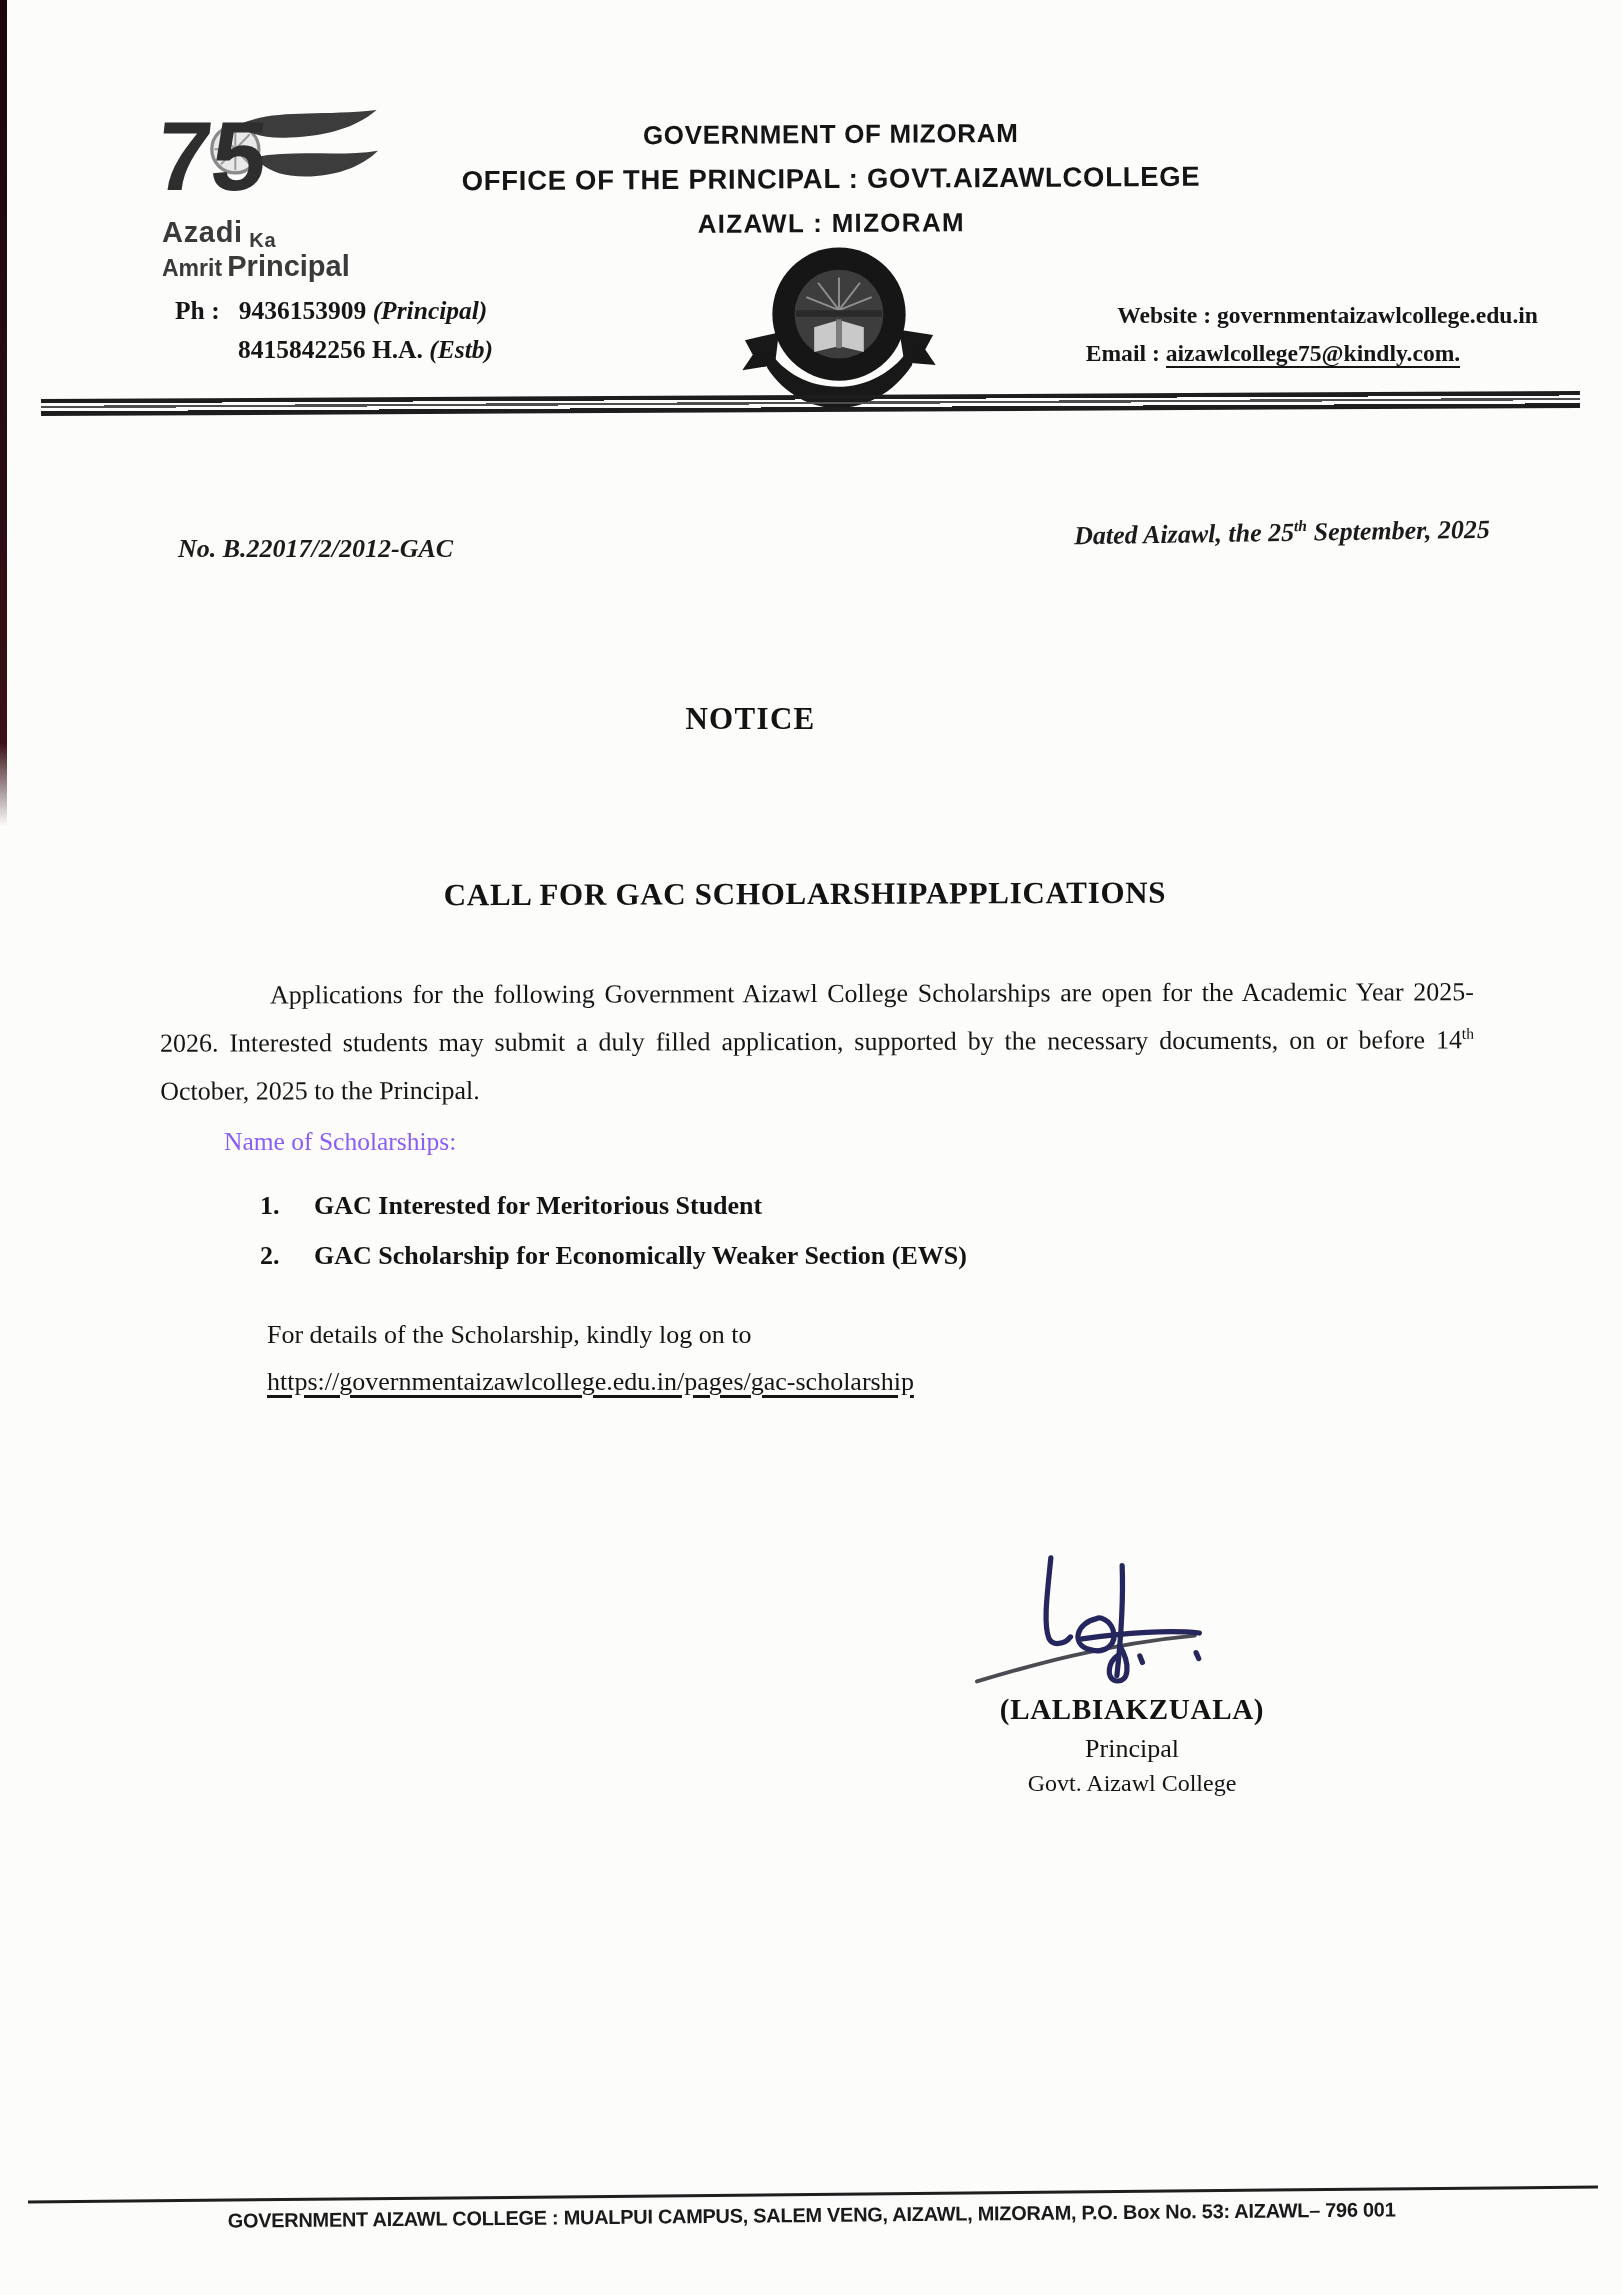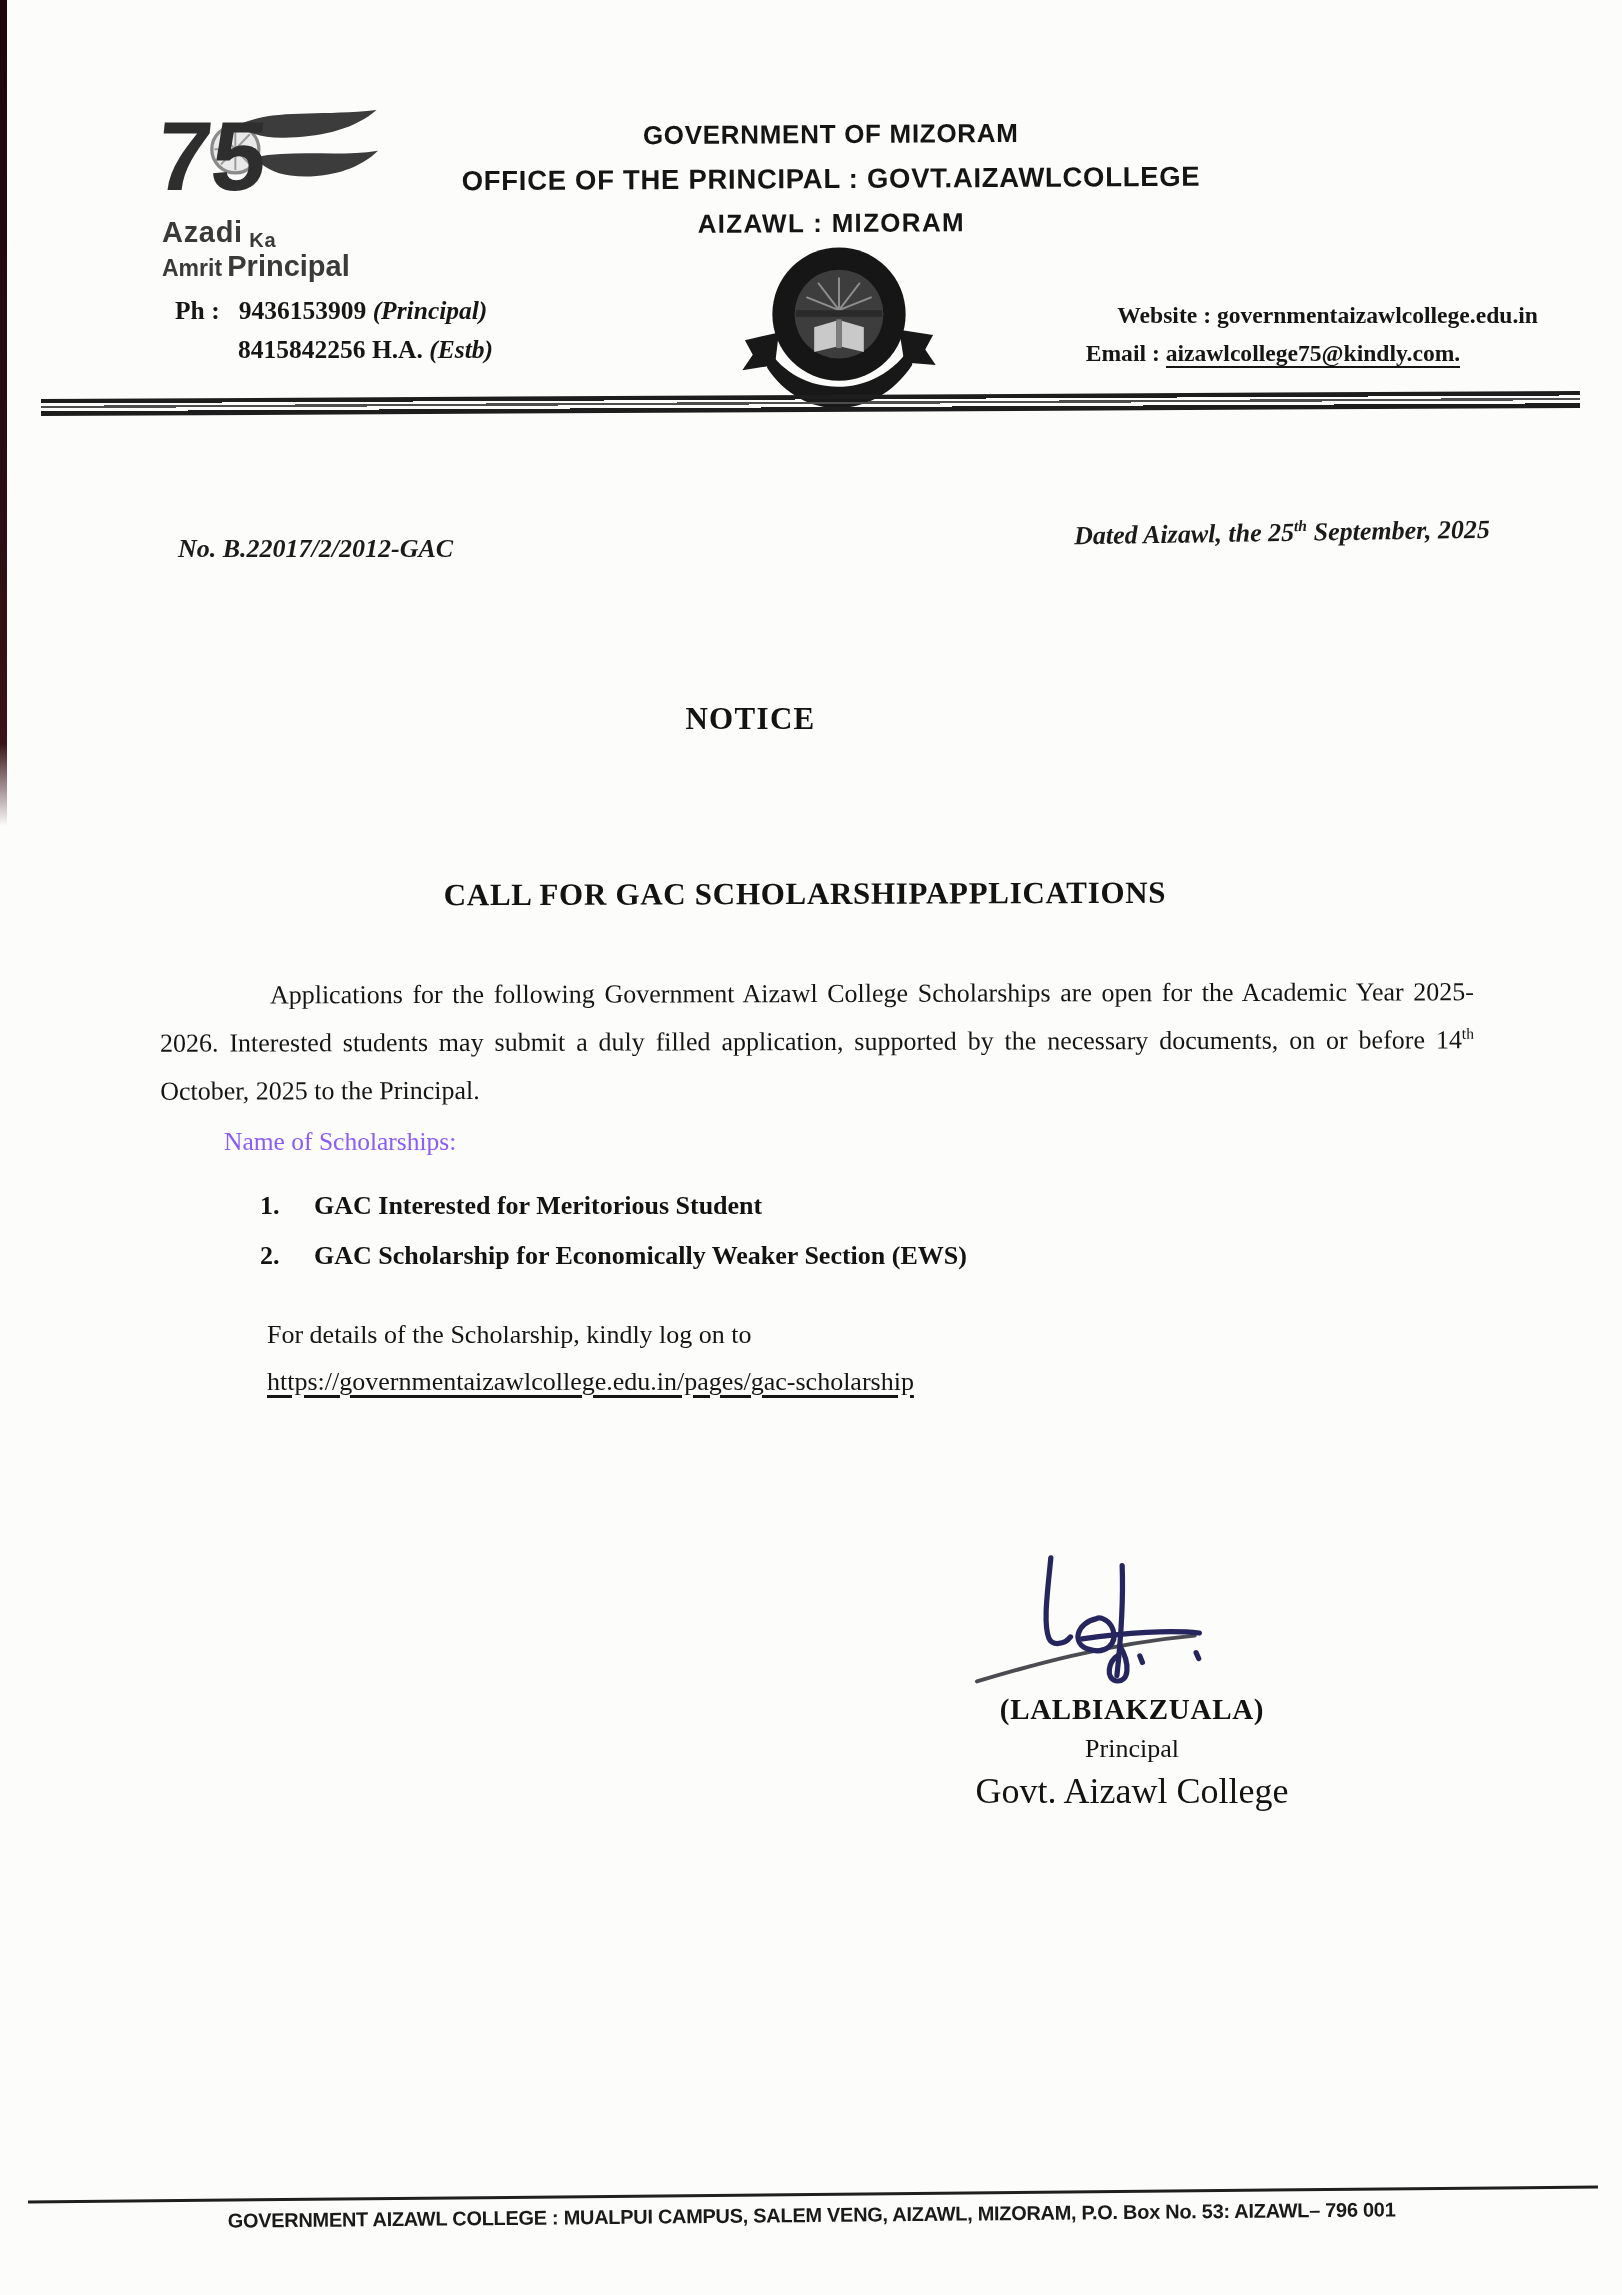--- a/index.html
+++ b/index.html
@@ -63,21 +63,21 @@
   .sch-list{position:absolute;left:260px;top:1191px;font-size:26px;font-weight:bold;color:#131313;}
   .sch-row{display:flex;margin-bottom:20px;}
   .sch-num{width:54px;}
   .details-block{position:absolute;left:267px;top:1320px;font-size:26px;color:#151515;}
   .details-url{display:inline-block;margin-top:17px;text-decoration:underline;text-decoration-thickness:2.6px;text-underline-offset:5.2px;color:#151515;}
   
   .sig-svg{position:absolute;left:967px;top:1546px;}
   .sig-block{position:absolute;left:949px;top:1693px;width:366px;text-align:center;color:#131313;}
   .sig-name{font-size:29px;font-weight:bold;letter-spacing:0.7px;}
   .sig-title{font-size:26px;margin-top:7.9px;}
-  .sig-org{font-size:36px;margin-top:6.5px;}
+  .sig-org{font-size:24px;margin-top:6.5px;}
   
   .footer-rule{position:absolute;left:27.5px;top:2193px;width:1570px;height:3.3px;background:#1f1f1f;transform:rotate(-0.55deg);}
   .footer-text{
     position:absolute;left:0;top:2204px;width:1623px;text-align:center;
     font-family:"Liberation Sans",sans-serif;font-weight:bold;font-size:20px;letter-spacing:-0.3px;
     color:#1a1a1a;transform:rotate(-0.55deg);
   }
 </style>
 </head>
 <body>

